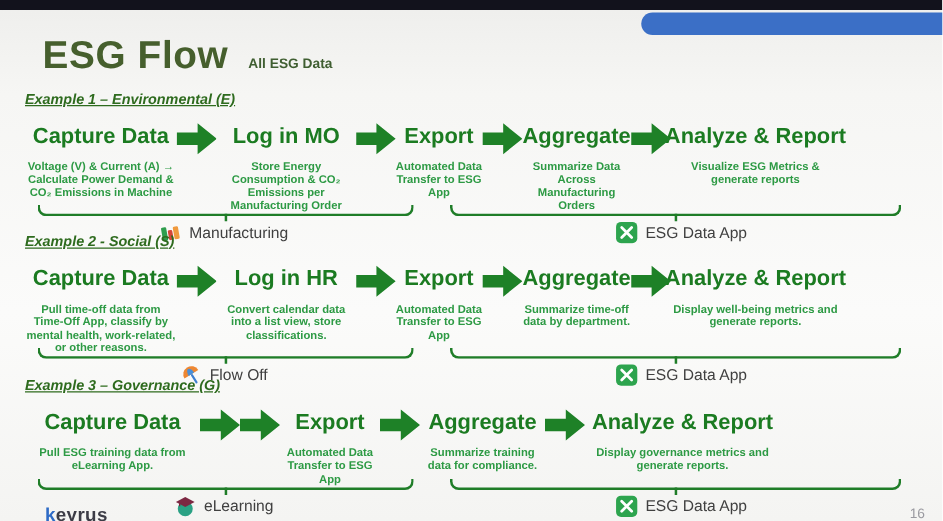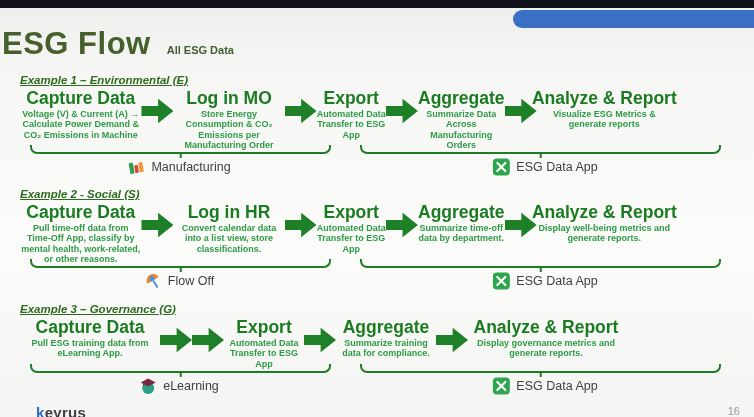--- a/index.html
+++ b/index.html
@@ -1,31 +1,31 @@
 <!DOCTYPE html>
 <html><head>
 <meta charset="utf-8">
 <style>
   html,body{margin:0;padding:0;}
   body{font-family:"Liberation Sans", sans-serif;}
   .slide{position:relative;width:754px;height:417px;overflow:hidden;
          background:linear-gradient(180deg,#eeeeec 0%,#f6f6f4 18%,#fbfbfa 60%,#f4f4f2 100%);}
   .top-bar{position:absolute;top:0;left:0;width:754px;height:8px;background:#12121c;}
   .blue-bar{position:absolute;top:10px;left:513px;width:248px;height:18px;background:#3b6fc6;border-radius:9px 0 0 9px;}
-  .title-wrap{position:absolute;top:26px;left:2px;display:flex;align-items:baseline;}
+  .title-wrap{position:absolute;top:26px;left:34px;display:flex;align-items:baseline;}
   .title{font-size:31px;font-weight:700;color:#465f2d;letter-spacing:.5px;}
   .subtitle{font-size:11px;font-weight:700;color:#3f5e31;margin-left:16px;}
   .example{position:absolute;left:0;width:672px;}
   .ex1{top:74px;} .ex2{top:188px;} .ex3{top:303px;}
   .ex-heading{margin-left:20px;font-size:11.5px;font-style:italic;font-weight:700;color:#2e6b1e;
               text-decoration:underline;}
   .flow{display:flex;align-items:flex-start;padding-left:20px;margin-top:2px;}
   .step{text-align:center;}
   .s1{width:140px;} .s2{width:128px;} .s3{width:80px;} .s4{width:100px;} .s5{width:156px;}
-  .step .t{font-size:17.5px;font-weight:700;color:#1b7b21;white-space:nowrap;margin:0 -20px;line-height:20px;}
+  .step .t{font-size:17.5px;font-weight:700;color:#1b7b21;white-space:nowrap;margin:10px -20px;line-height:20px;}
   .step .d{font-size:9px;font-weight:700;color:#2d9a44;line-height:1.14;margin-top:1px;}
   .arrow{width:32px;height:28px;margin-top:9px;background:#1e8127;flex:0 0 32px;
          clip-path:polygon(0% 32%,52% 32%,52% 6%,100% 50%,52% 94%,52% 68%,0% 68%);}
   .bracket-zone{position:relative;height:36px;margin-top:-5px;}
   .bracket{position:absolute;top:0;height:7px;border-left:2.5px solid #1f7d28;border-right:2.5px solid #1f7d28;
            border-bottom:2.5px solid #1f7d28;border-radius:0 0 7px 7px;}
   .bk1{left:30px;width:297px;}
   .bk2{left:360px;width:357px;}
   .tick{position:absolute;top:7px;left:50%;width:2.5px;height:6px;background:#1f7d28;transform:translateX(-50%);}
   .b-label{position:absolute;top:13px;transform:translateX(-50%);display:flex;align-items:center;gap:6px;

